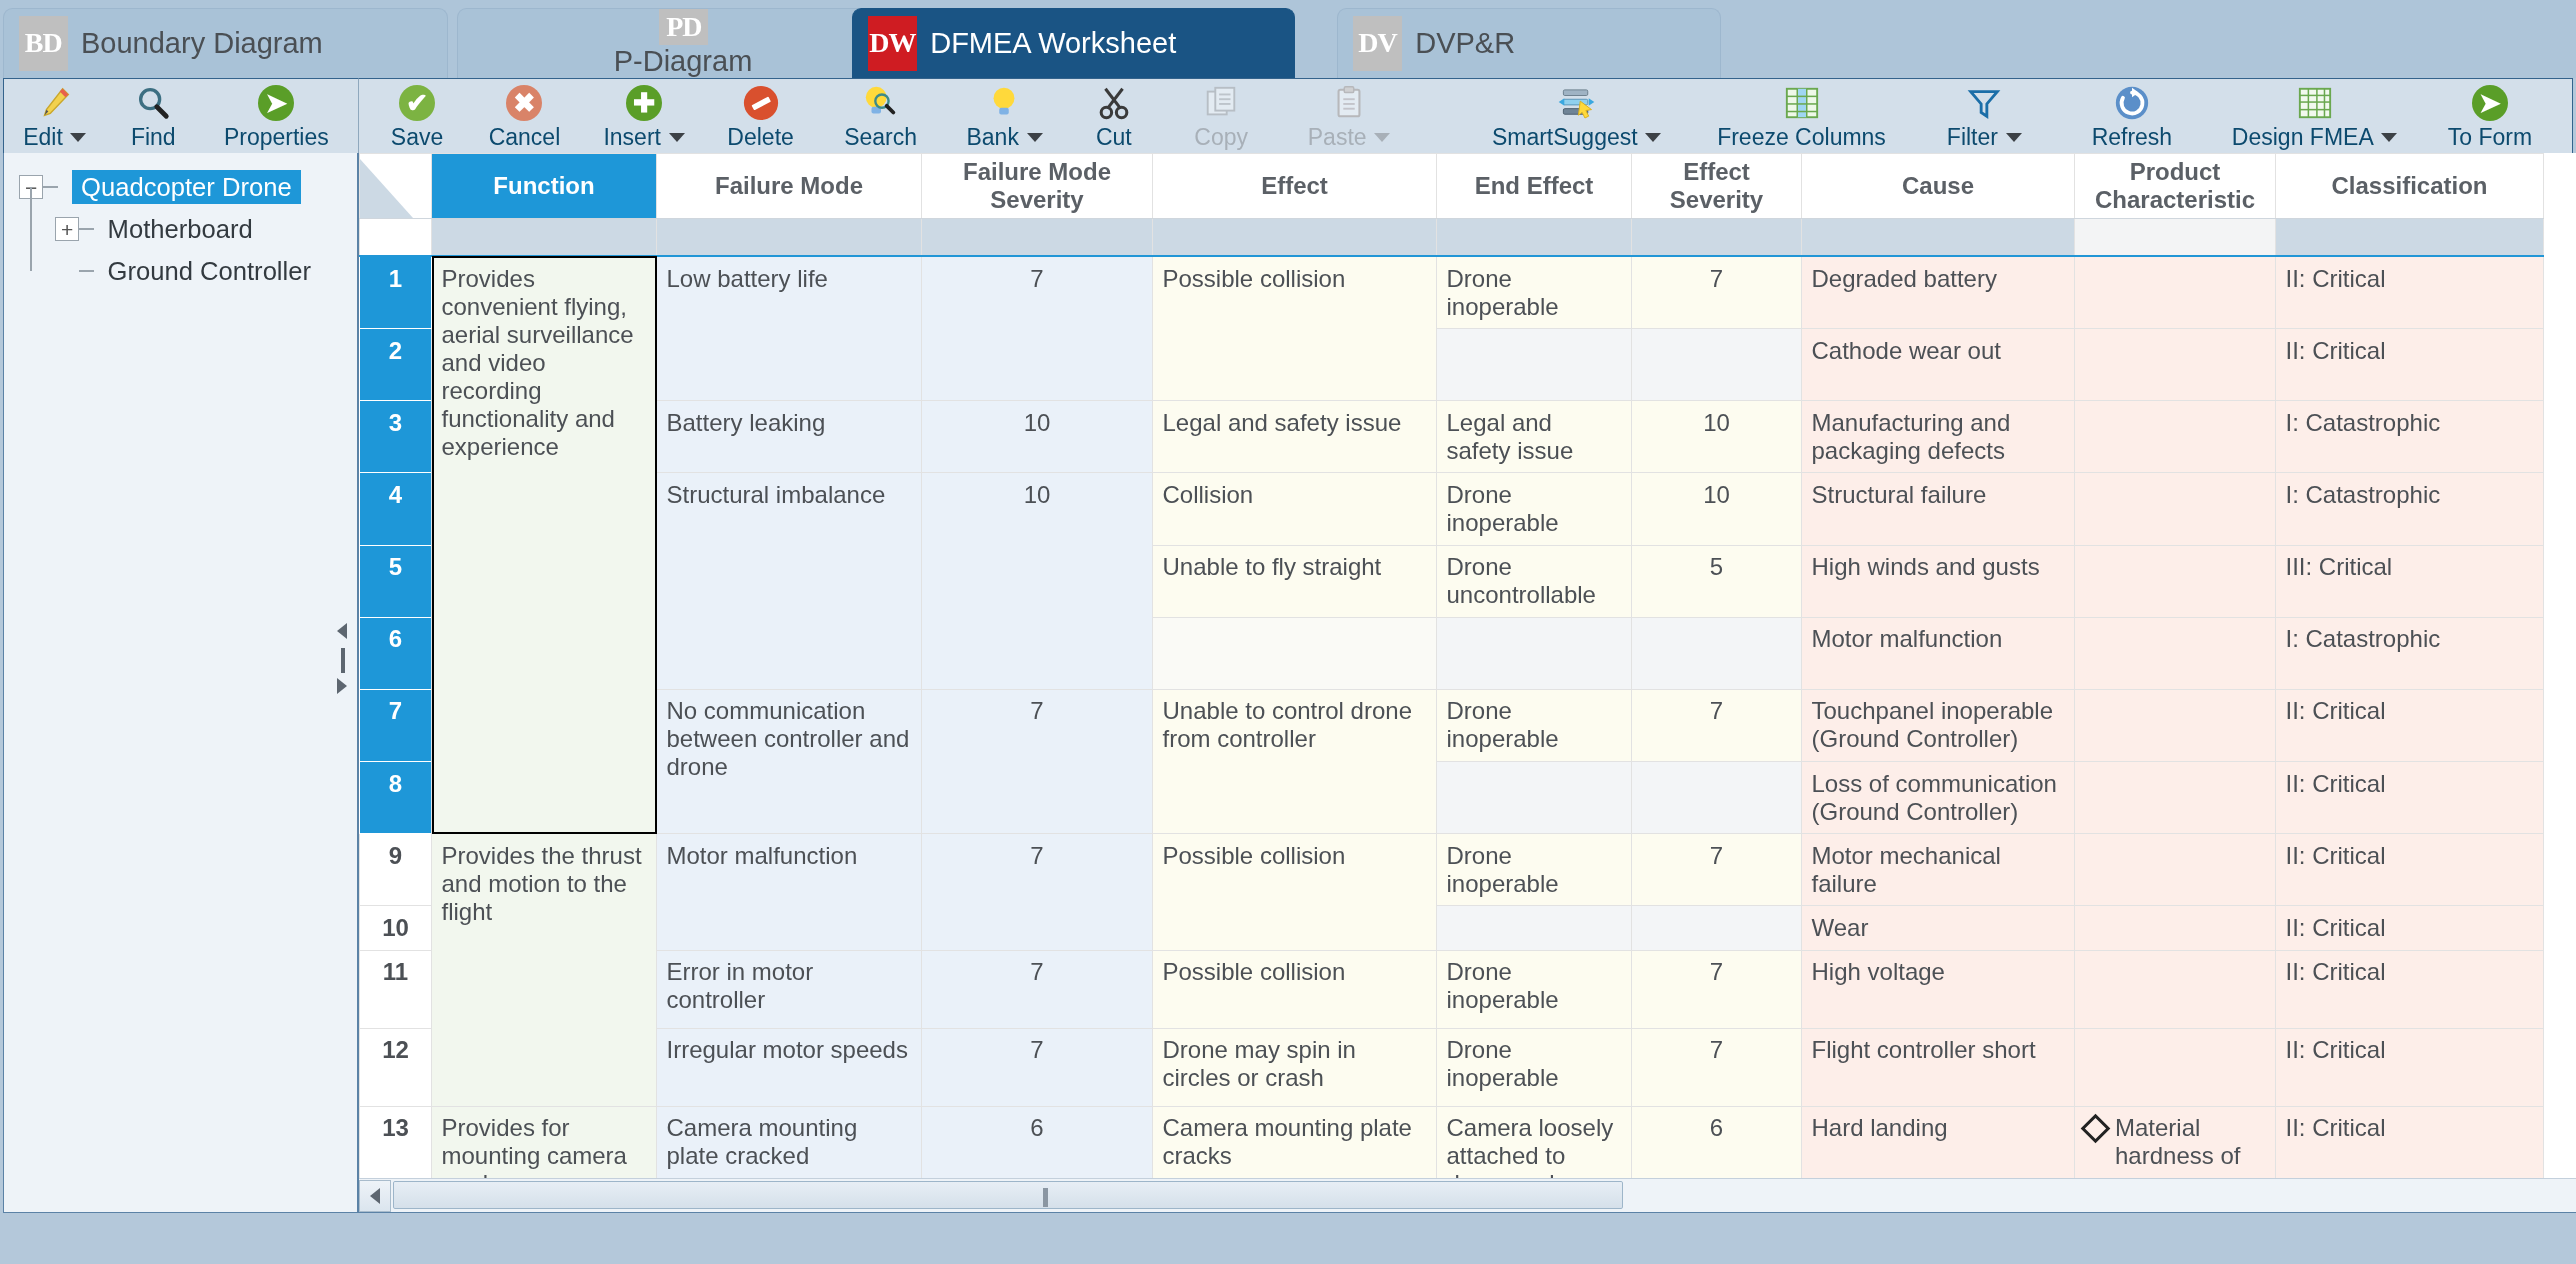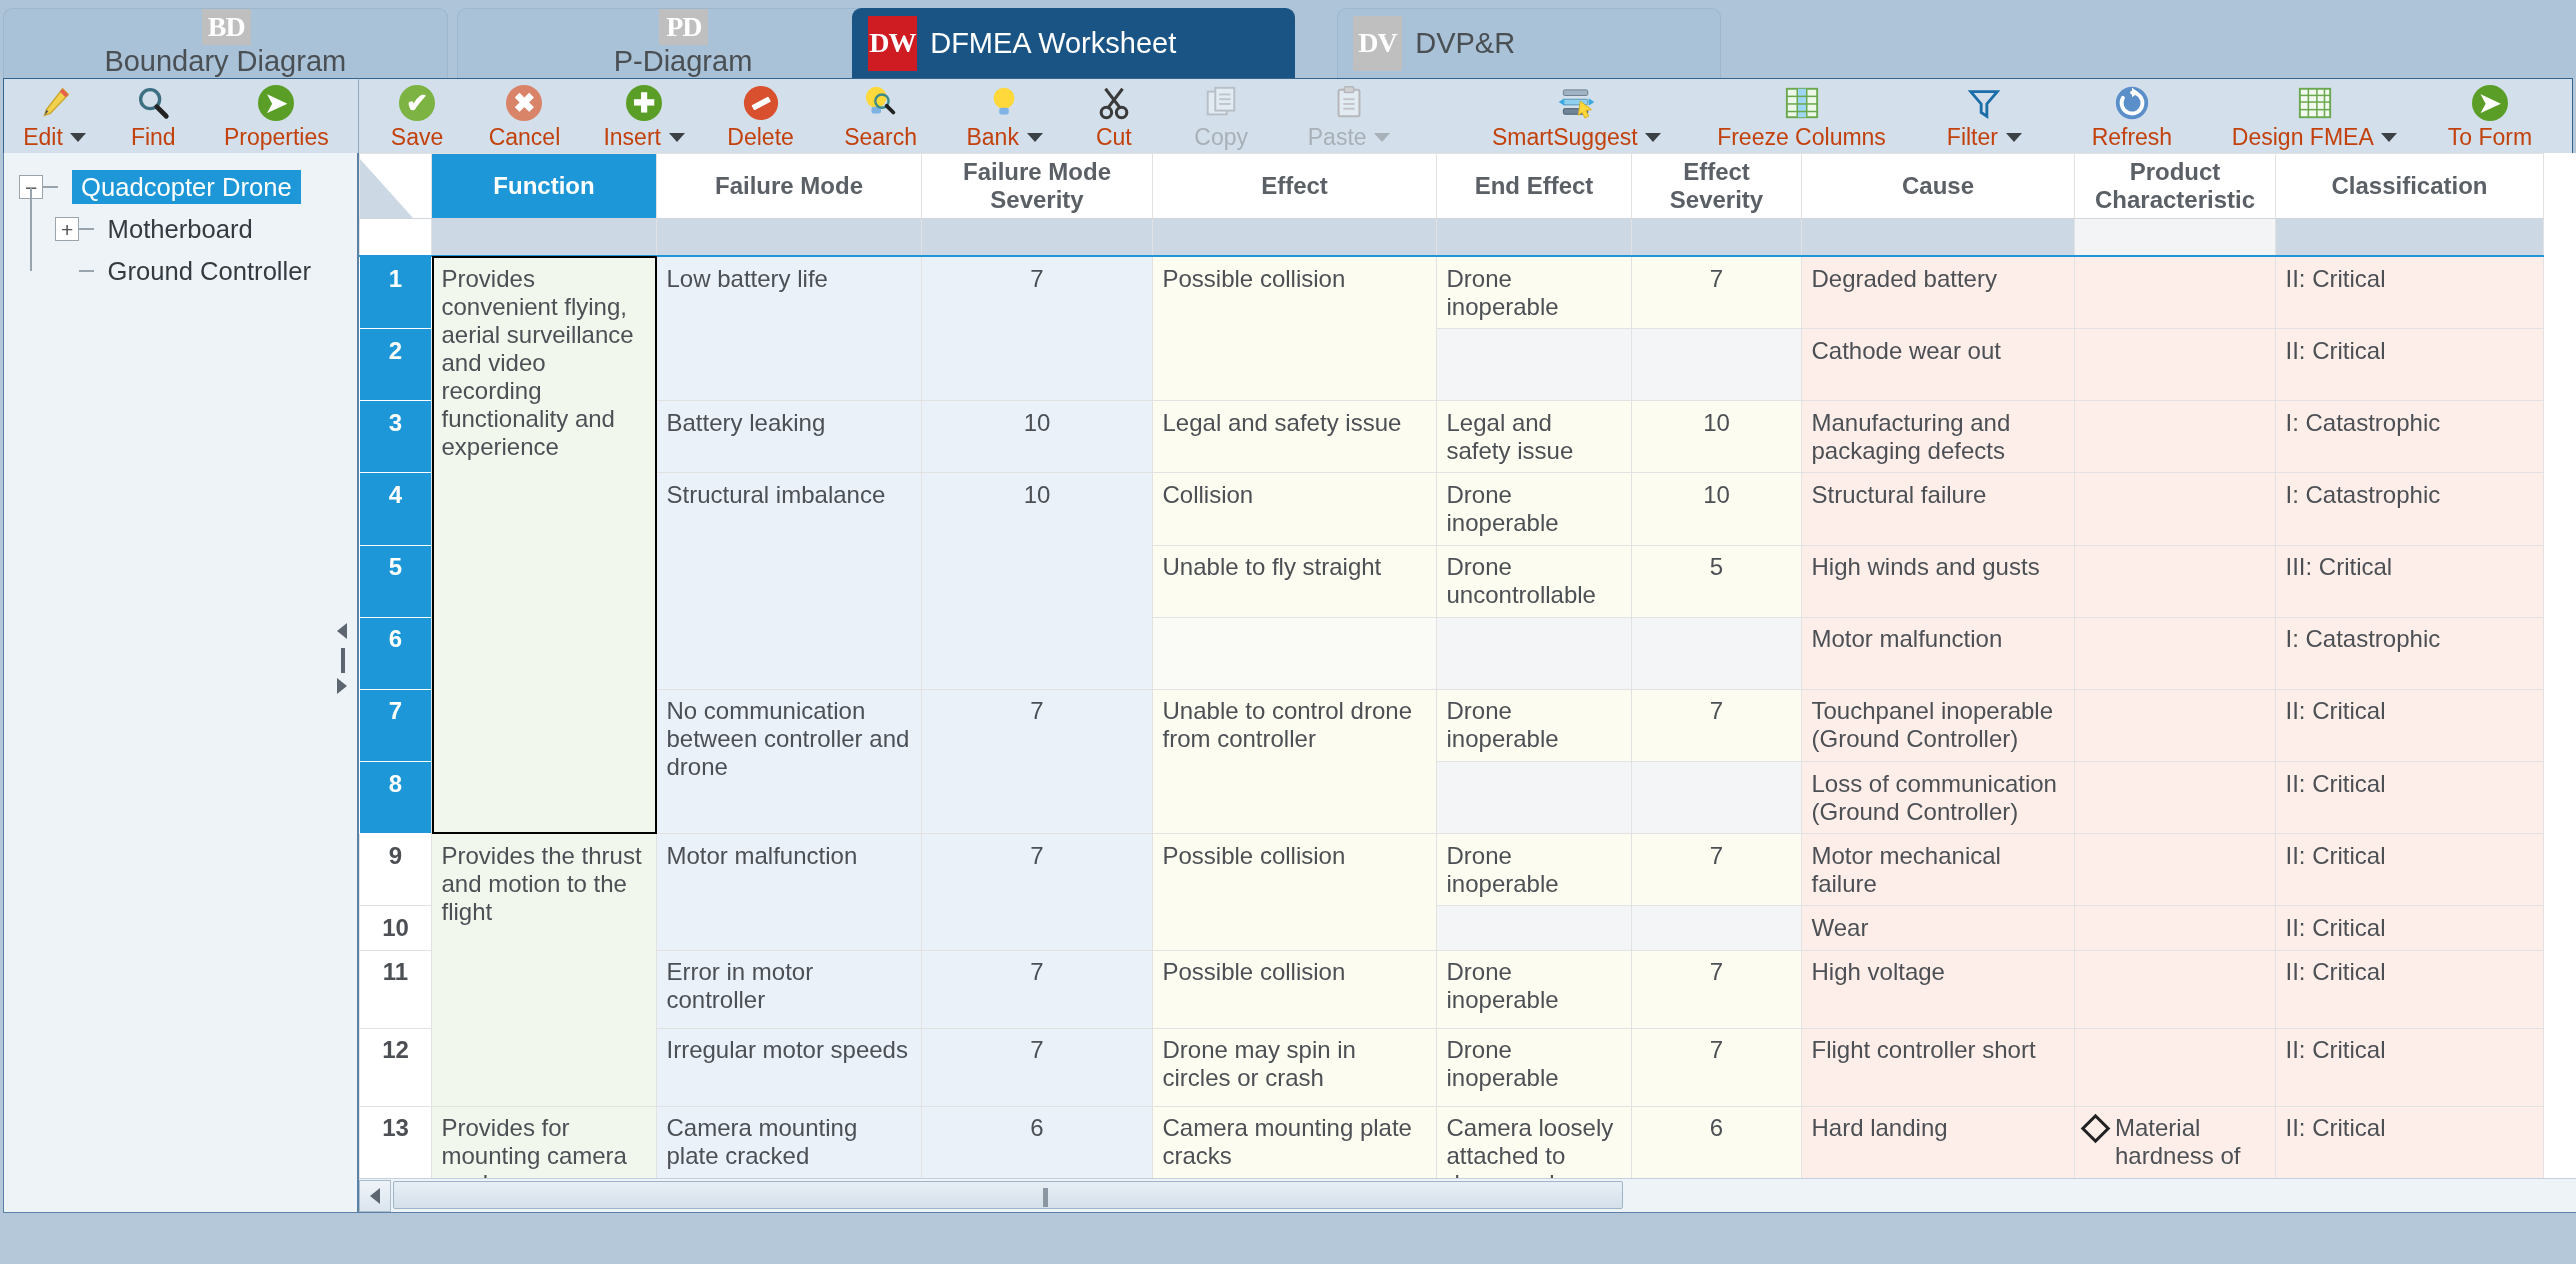--- a/index.html
+++ b/index.html
@@ -47,21 +47,21 @@
     position: absolute; left: 358px; top: 78px; width: 2215px; height: 76px;
     background: #d3dfea; border: 1.9px solid #34638c; border-left: 0.9px solid #8fa8bd;
     display: flex; align-items: flex-start;
   }
   .tbtn {
     display: flex; flex-direction: column; align-items: center;
     padding: 3.8px 0 0 0; cursor: default; position: relative;
   }
   .tbtn .ic { height: 40px; display: flex; align-items: center; justify-content: center; }
   .tbtn .lbl {
-    font-size: 23px; color: #c2410c; white-space: nowrap;
+    font-size: 23px; color: #0c4a6e; white-space: nowrap;
     margin-top: 0.9px; display: flex; align-items: center; gap: 7.6px;
   }
   .tbtn.dim .lbl { color: #a8b0b8; }
   .tbtn.dim .ic { opacity: 0.38; }
   .caret {
     width: 0; height: 0; border-left: 8.5px solid transparent;
     border-right: 8.5px solid transparent; border-top: 9.5px solid #3c4146;
     display: inline-block;
   }
   .tbtn.dim .caret { border-top-color: #a8b0b8; }
@@ -192,21 +192,21 @@
     position: absolute; left: 34px; top: 1.9px; height: 28px; width: 1230px;
     background: linear-gradient(#e7eef5,#d5e0ea);
     border: 0.9px solid #9db5c9; border-radius: 1.9px;
   }
   #hgrip { position: absolute; left: 649px; top: 6.6px; width: 4.7px; height: 19px; background: #8a96a2; }
 </style>
 </head>
 <body>
 
 <div id="tabbar">
-  <div class="tab" id="tab0" style="left: 2.8px; width: 445px; flex-direction: column;">
+  <div class="tab" id="tab0" style="left: 2.8px; width: 445px;">
     <div class="tab-badge">BD</div>
     <div class="tab-label">Boundary Diagram</div>
   </div>
   <div class="tab" id="tab1" style="left: 457px; width: 452px; flex-direction: column;">
     <div class="tab-badge">PD</div>
     <div class="tab-label">P-Diagram</div>
   </div>
   <div class="tab active" id="tab2" style="left: 852px; width: 443px;">
     <div class="tab-badge">DW</div>
     <div class="tab-label">DFMEA Worksheet</div>

